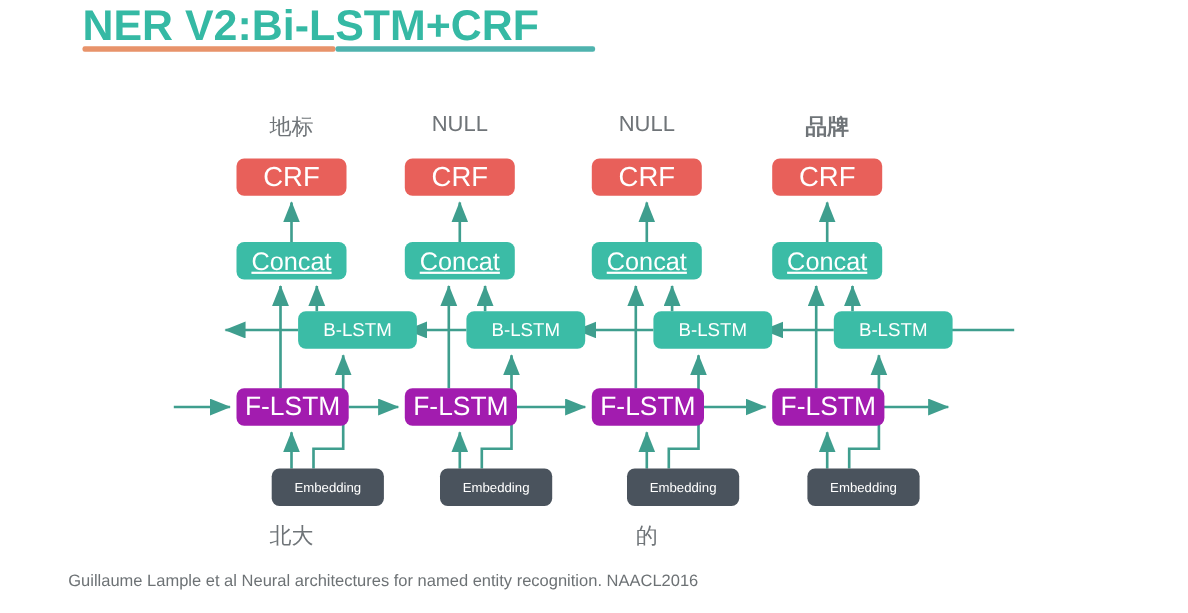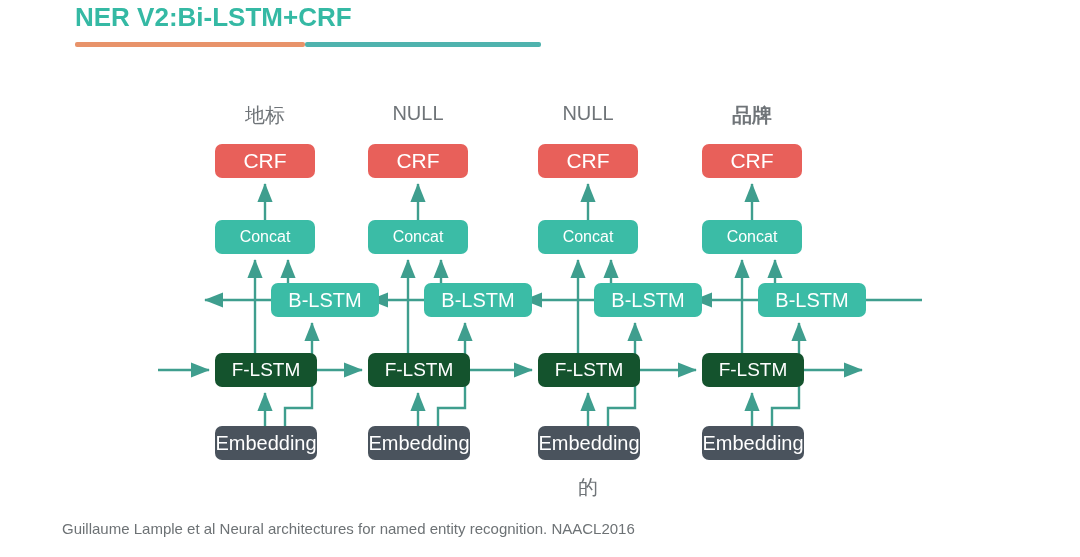--- a/index.html
+++ b/index.html
@@ -6,42 +6,42 @@
   body{
     width:1080px;height:557px;background:#ffffff;
     font-family:"Liberation Sans","DejaVu Sans",sans-serif;
     overflow:hidden;position:relative;
   }
   #root{position:absolute;inset:0;}
 
   
   .title{
     position:absolute;left:75px;top:2px;
-    font-size:26px;font-weight:bold;letter-spacing:0px;
+    font-size:39px;font-weight:bold;letter-spacing:0px;
     color:#35b9a4;white-space:nowrap;
   }
   .title-rule{position:absolute;left:75px;top:42px;height:5px;border-radius:2px;}
   .rule-left{width:230px;background:#e8936a;}
   .rule-right{left:305px;width:236px;background:#4fb3ae;}
 
   
   .canvas{position:absolute;left:0;top:12px;width:1080px;height:510px;padding-left:48px;}
   svg.wires{position:absolute;left:0;top:0;width:1080px;height:510px;}
 
   
   .node{
     position:absolute;display:flex;align-items:center;justify-content:center;
     color:#ffffff;border-radius:7px;white-space:nowrap;
     box-sizing:border-box;
   }
-  .n-crf{height:34px;background:#e8605a;font-size:21px;}
-  .n-concat{height:34px;background:#3bbca6;font-size:16px;}
-  .n-blstm{height:34px;background:#3bbca6;font-size:20px;}
-  .n-flstm{height:34px;background:#14532d;font-size:19px;}
-  .n-emb{height:34px;background:#4a535d;font-size:20px;}
+  .n-crf{height:34px;background:#e8605a;font-size:25px;}
+  .n-concat{height:34px;background:#3bbca6;font-size:23px;text-decoration:underline;}
+  .n-blstm{height:34px;background:#3bbca6;font-size:17px;}
+  .n-flstm{height:34px;background:#a21caf;font-size:24px;}
+  .n-emb{height:34px;background:#4a535d;font-size:12px;margin-left:32px;}
 
   
   .lbl{
     position:absolute;text-align:center;color:#6f7478;
     font-size:20px;white-space:nowrap;
   }
   .lbl-top{top:90px;}
   .lbl-bot{top:462px;}
 
   
@@ -135,19 +135,20 @@
     <div class="node n-flstm" style="left:215px;top:341px;width:102px;">F-LSTM</div>
     <div class="node n-flstm" style="left:368px;top:341px;width:102px;">F-LSTM</div>
     <div class="node n-flstm" style="left:538px;top:341px;width:102px;">F-LSTM</div>
     <div class="node n-flstm" style="left:702px;top:341px;width:102px;">F-LSTM</div>
 
     <div class="node n-emb" style="left:215px;top:414px;width:102px;">Embedding</div>
     <div class="node n-emb" style="left:368px;top:414px;width:102px;">Embedding</div>
     <div class="node n-emb" style="left:538px;top:414px;width:102px;">Embedding</div>
     <div class="node n-emb" style="left:702px;top:414px;width:102px;">Embedding</div>
 
+    <div class="lbl lbl-bot" style="left:215px;width:100px;">北大</div>
     <div class="lbl lbl-bot" style="left:538px;width:100px;">的</div>
 
   </div>
 
   <div class="caption">Guillaume Lample et al  Neural architectures for named entity recognition. NAACL2016</div>
 
 </div>
 
 </body></html>

